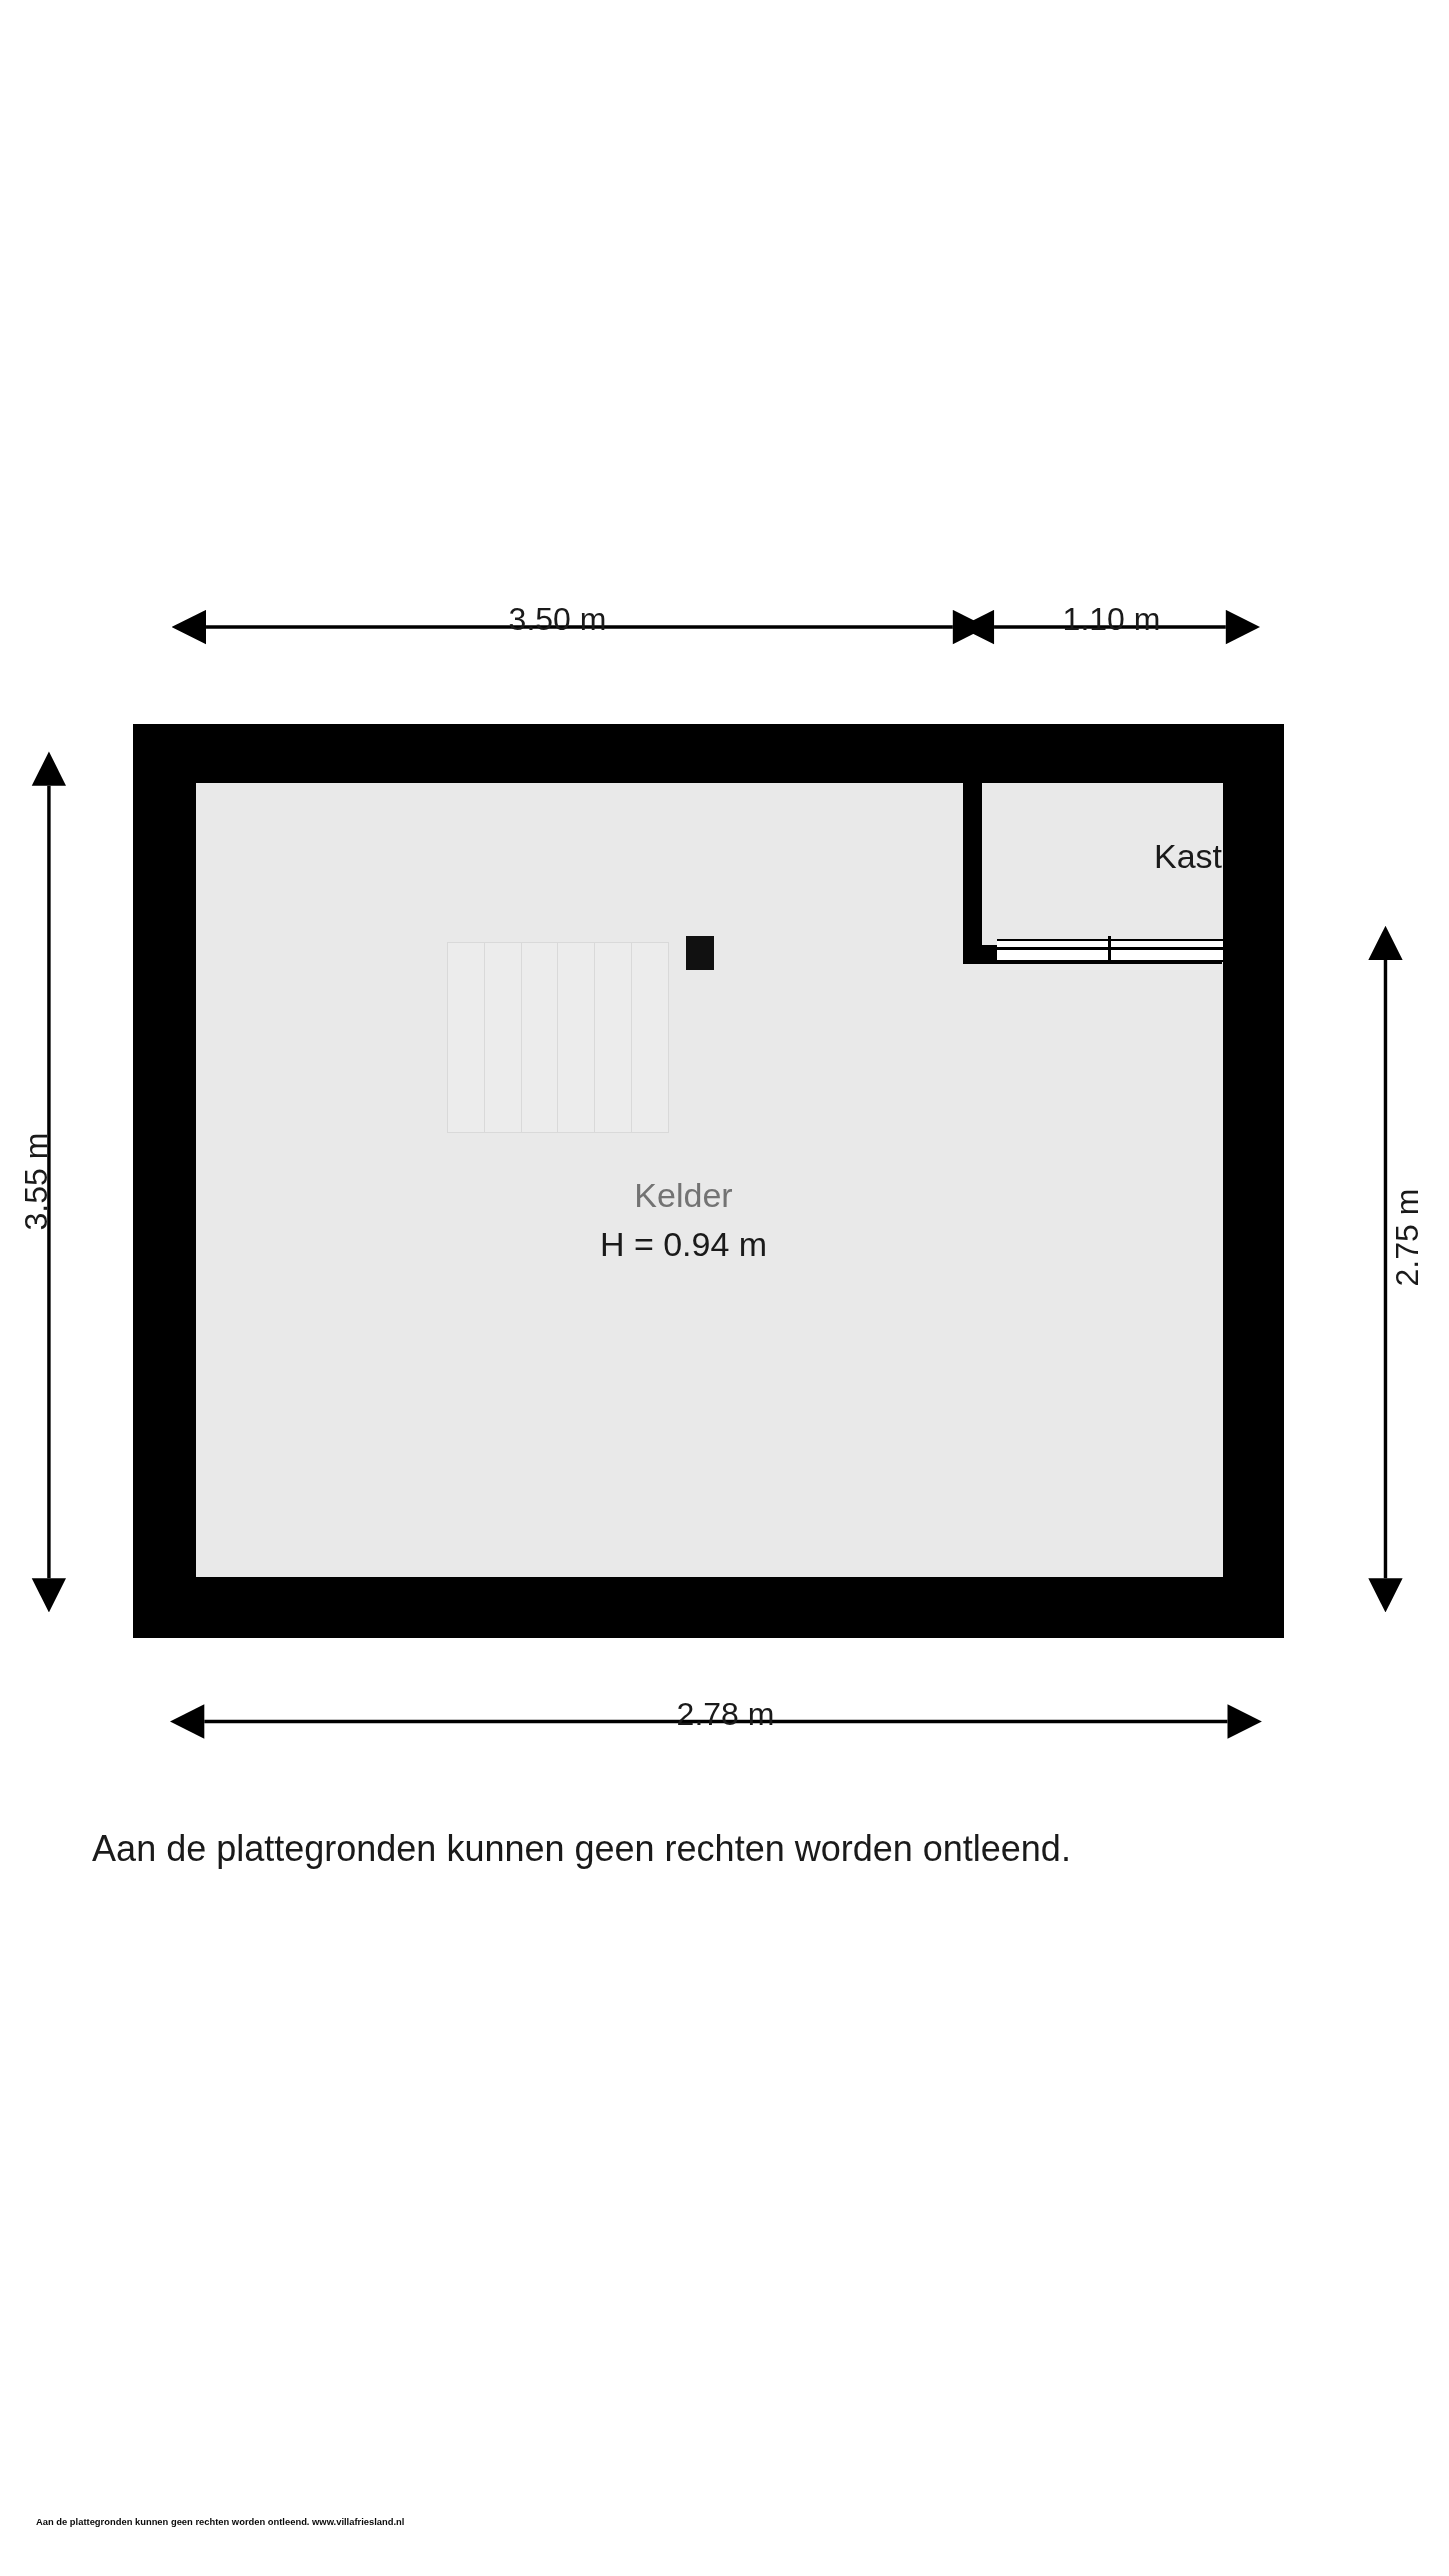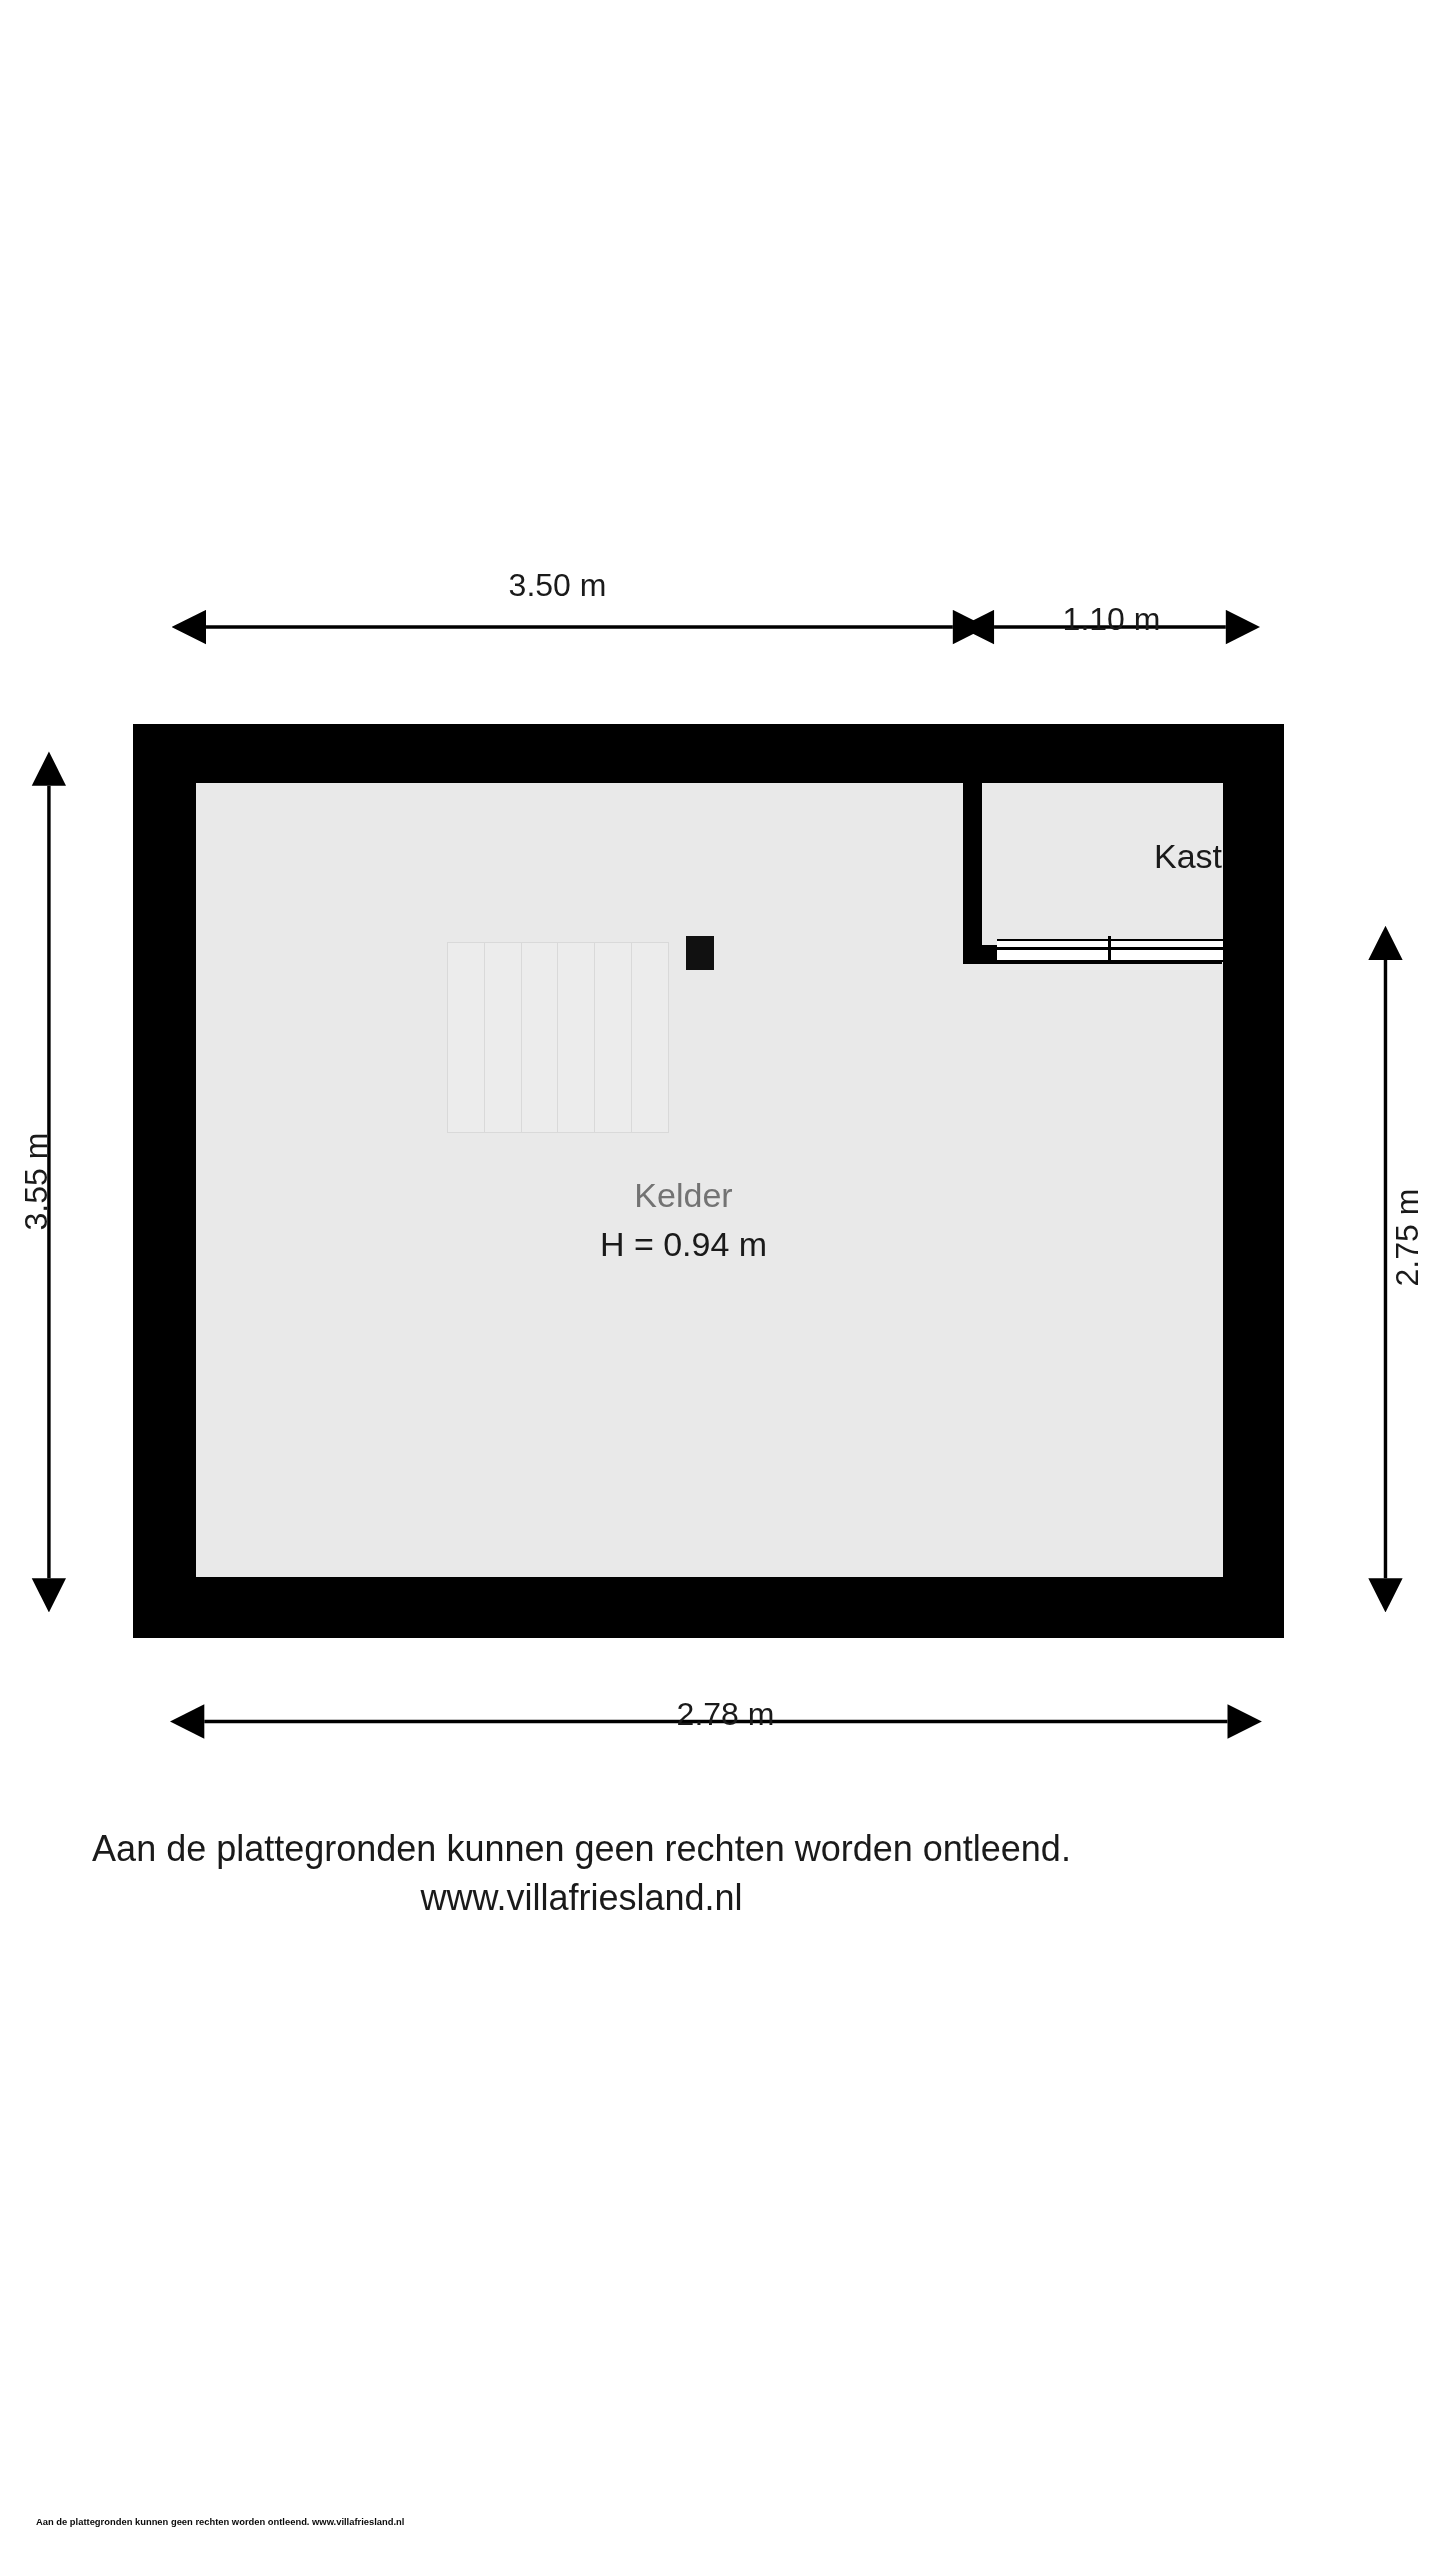--- a/index.html
+++ b/index.html
@@ -32,21 +32,21 @@
     white-space: nowrap;
     text-align: center;
   }
   .dim-label.vertical {
     transform-origin: center center;
   }
 
   
   #dim-top-left-label {
     left: 489px;
-    top: 567px;
+    top: 601px;
     width: 137px;
   }
   #dim-top-right-label {
     left: 1043px;
     top: 601px;
     width: 137px;
   }
 
   
   #dim-svg {
@@ -286,19 +286,18 @@
     <div class="stair-step"></div>
   </div>
   <div id="stairs-newel"></div>
 
   <div id="kast-label">Kast</div>
   <div id="kelder-name">Kelder</div>
   <div id="kelder-height">H = 0.94 m</div>
 
   <div id="footer">
     <div id="footer-disclaimer">Aan de plattegronden kunnen geen rechten worden ontleend.</div>
-    <div id="footer-url">www.villafriesland.nl</div>
   </div>
 
   <div id="corner-note">Aan de plattegronden kunnen geen rechten worden ontleend. www.villafriesland.nl</div>
 
 </div>
 
 
 </body></html>

